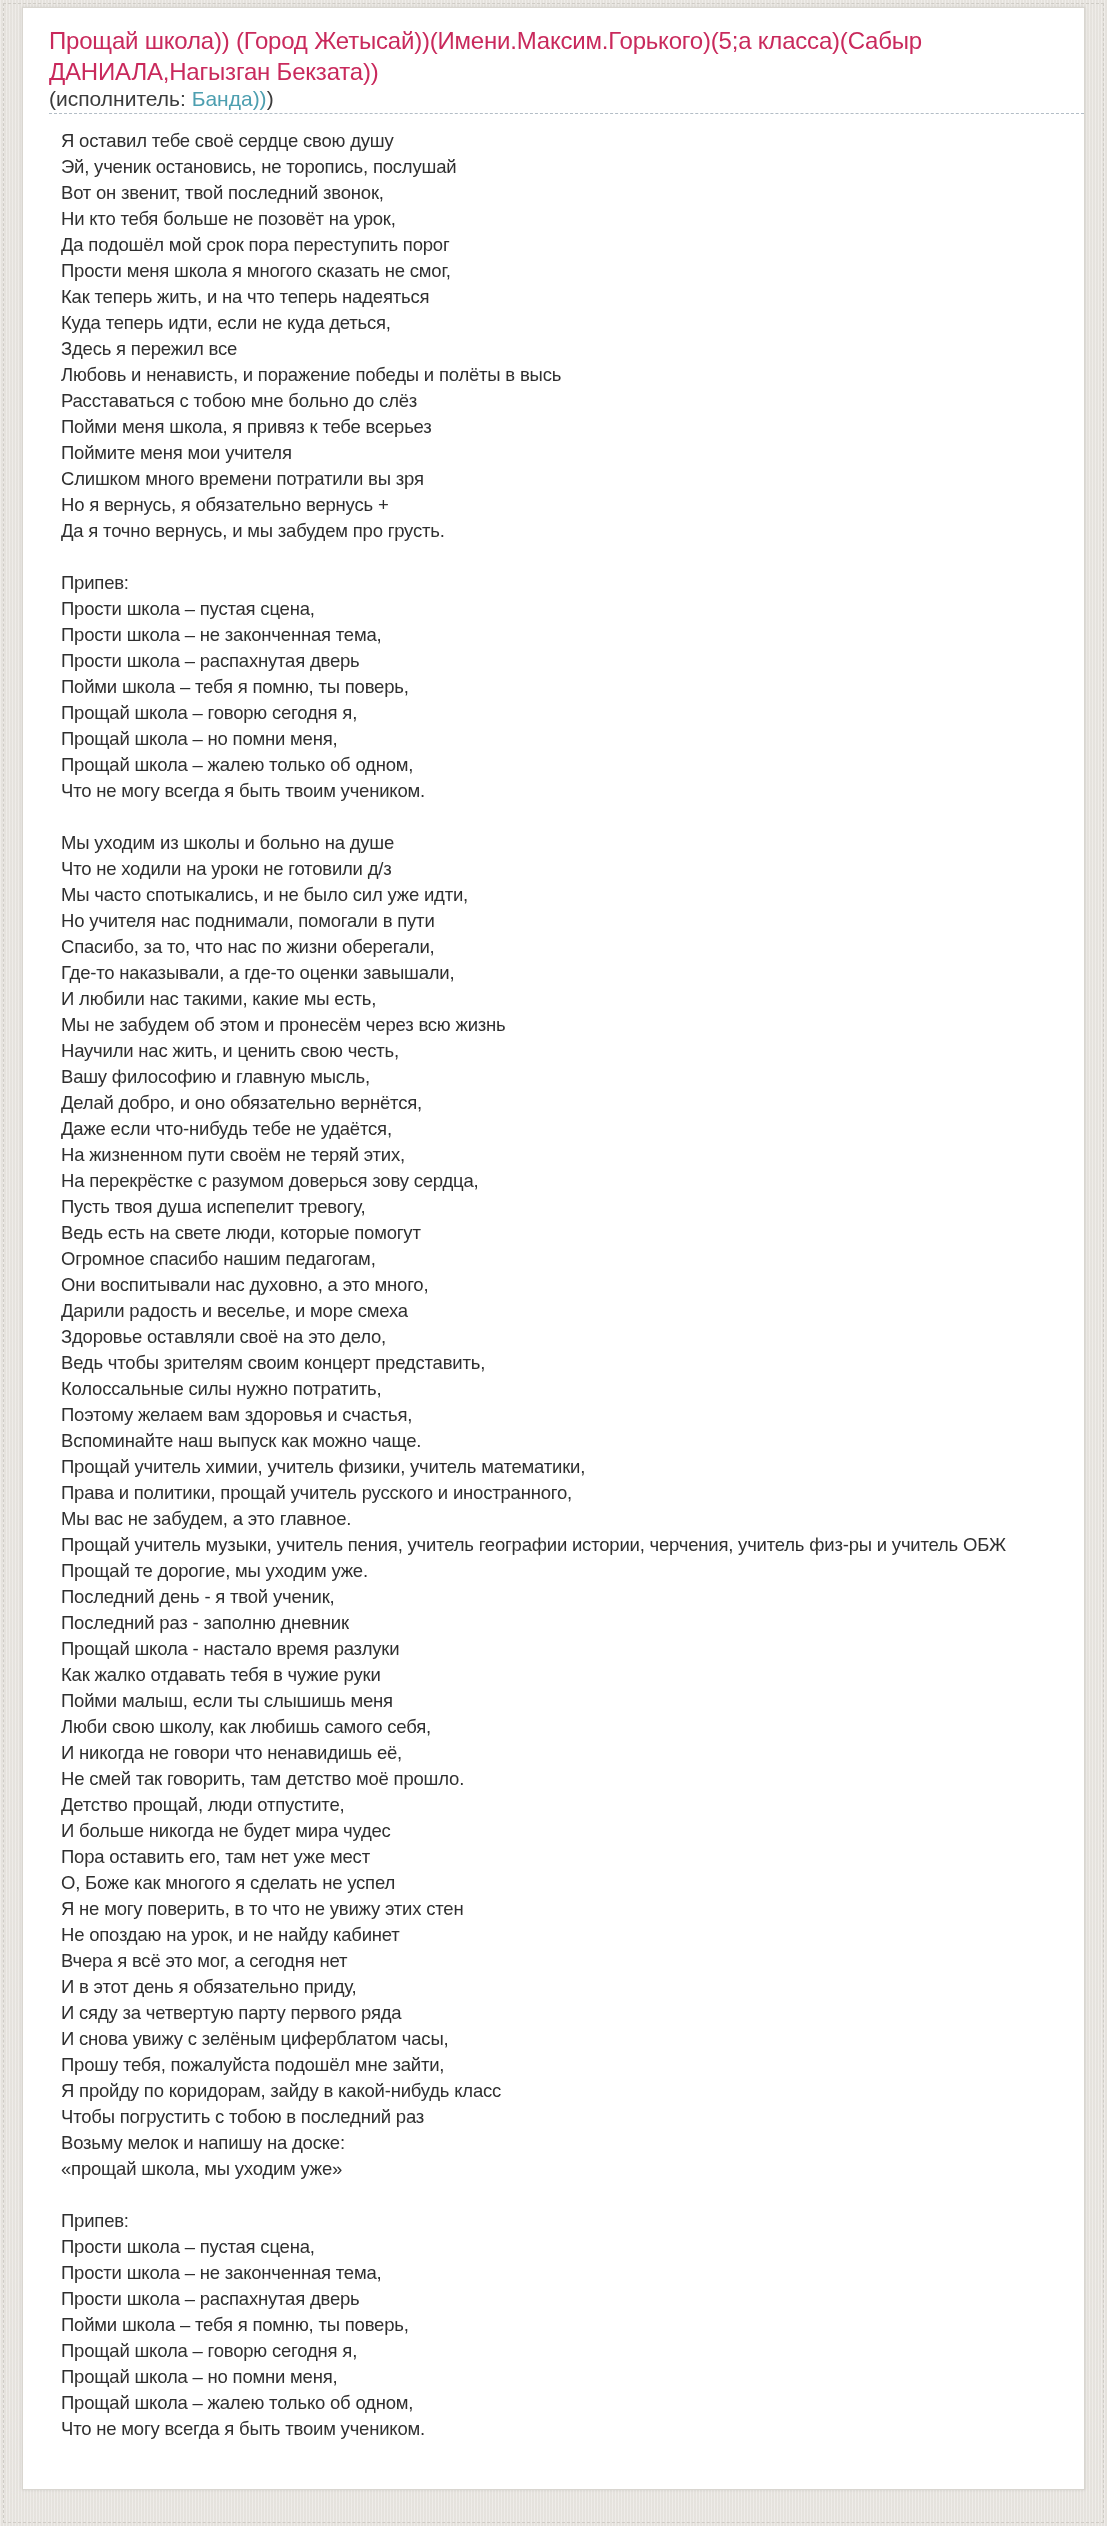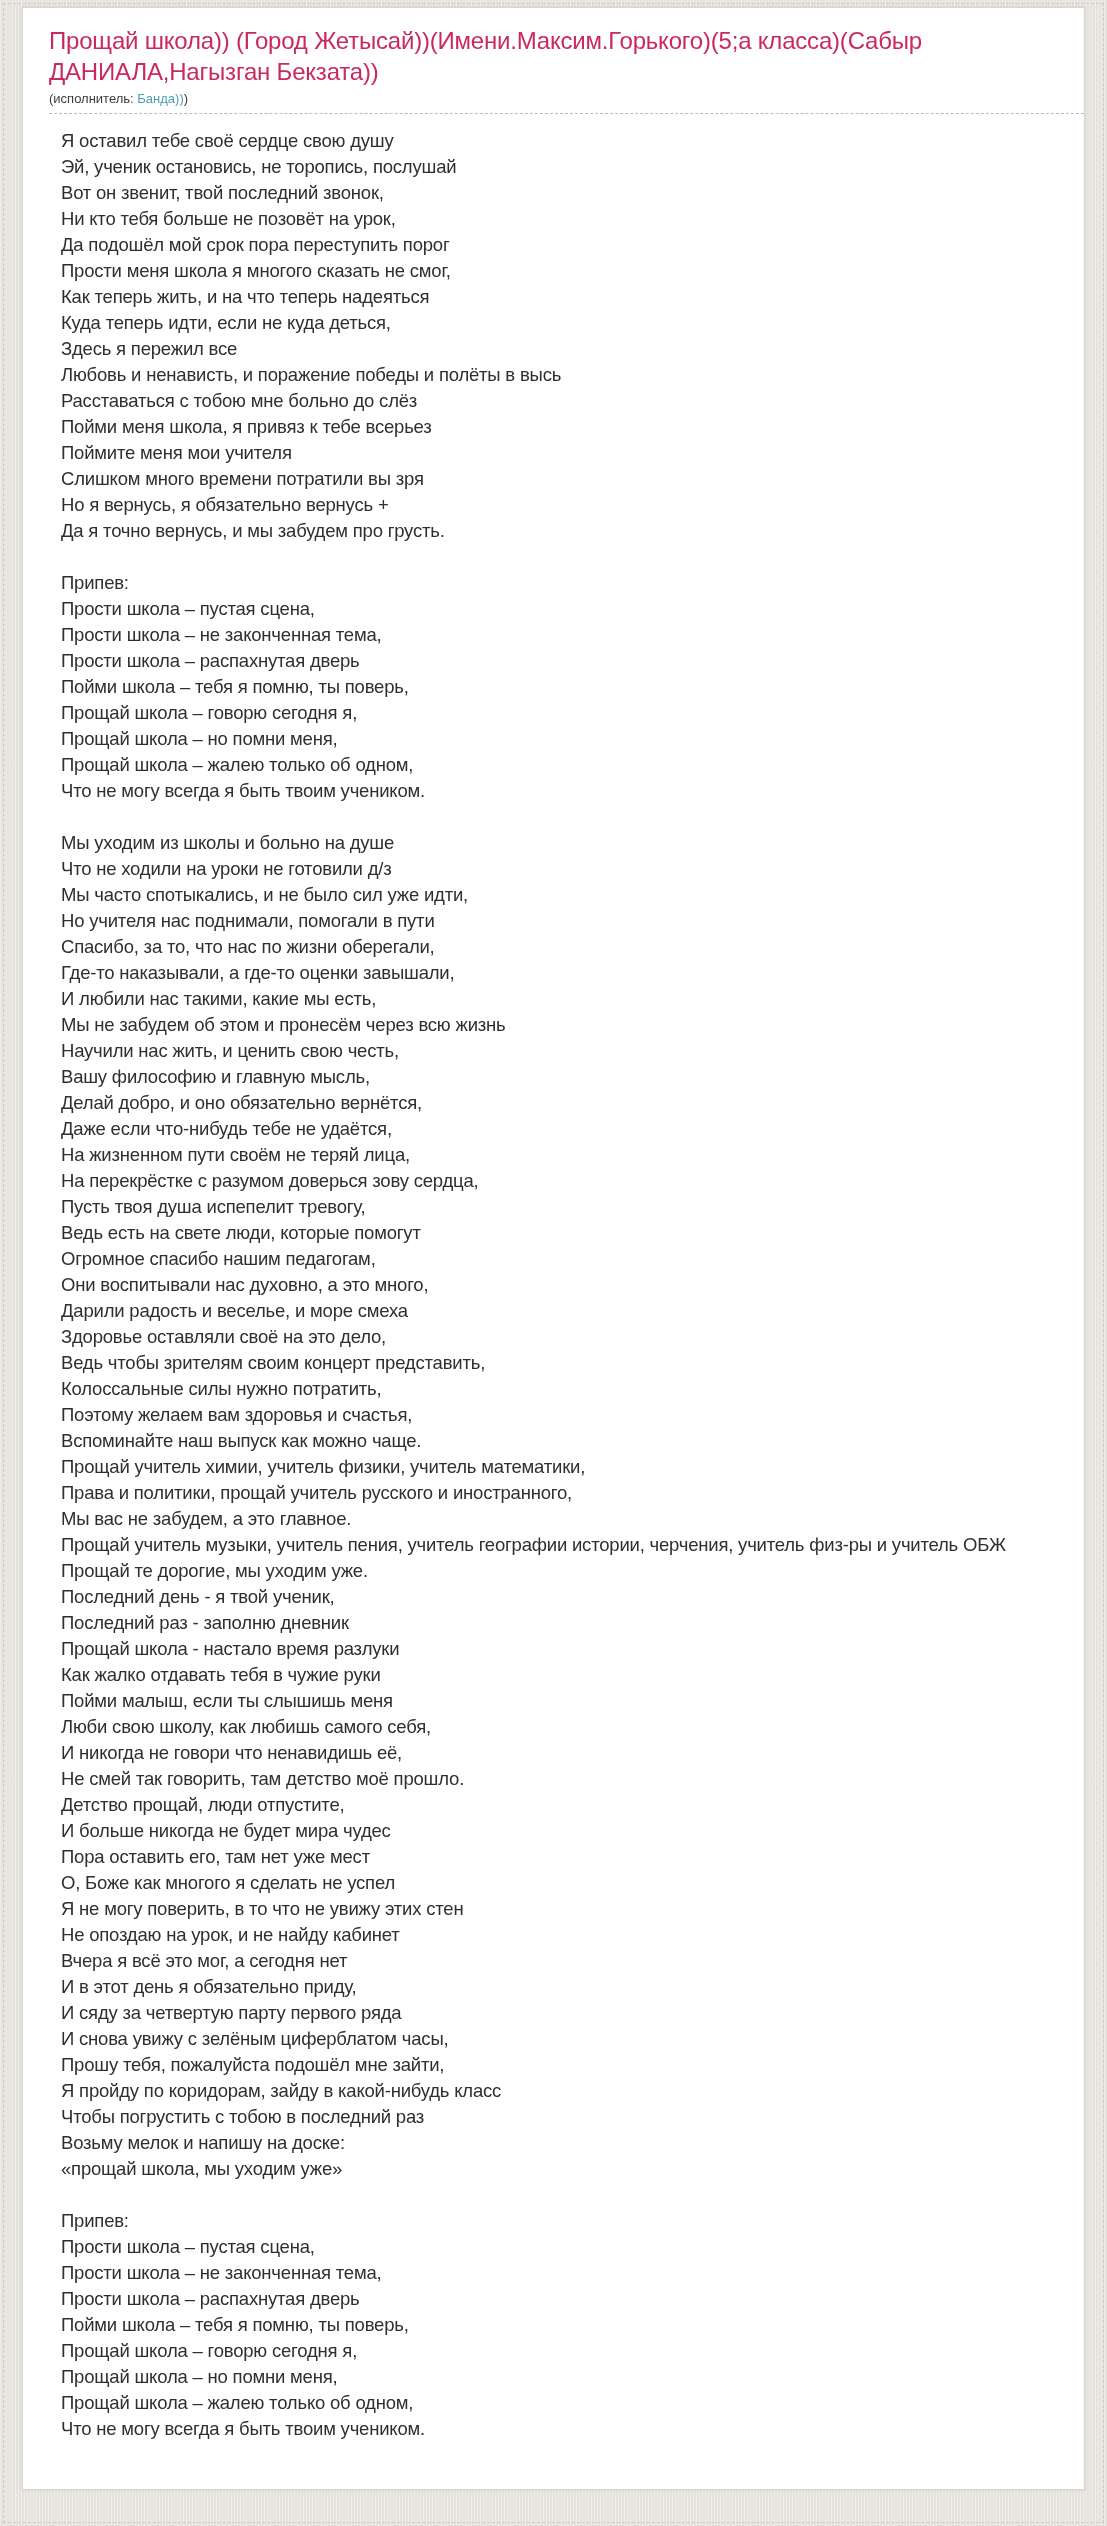--- a/index.html
+++ b/index.html
@@ -41,21 +41,21 @@
   .song-title{
     margin:0;
     font-size:24px;
     line-height:31px;
     font-weight:normal;
     color:var(--title-color);
     letter-spacing:-0.2px;
   }
   .artist-row{
     margin-top:2px;
-    font-size:13px;
+    font-size:21px;
     line-height:20px;
     color:var(--label-color);
   }
   .artist-link{
     color:var(--link-color);
     text-decoration:none;
     cursor:pointer;
   }
   .title-separator{
     height:0;
@@ -120,21 +120,21 @@
       <div class="lyric-line">Мы часто спотыкались, и не было сил уже идти,</div>
       <div class="lyric-line">Но учителя нас поднимали, помогали в пути</div>
       <div class="lyric-line">Спасибо, за то, что нас по жизни оберегали,</div>
       <div class="lyric-line">Где-то наказывали, а где-то оценки завышали,</div>
       <div class="lyric-line">И любили нас такими, какие мы есть,</div>
       <div class="lyric-line">Мы не забудем об этом и пронесём через всю жизнь</div>
       <div class="lyric-line">Научили нас жить, и ценить свою честь,</div>
       <div class="lyric-line">Вашу философию и главную мысль,</div>
       <div class="lyric-line">Делай добро, и оно обязательно вернётся,</div>
       <div class="lyric-line">Даже если что-нибудь тебе не удаётся,</div>
-      <div class="lyric-line">На жизненном пути своём не теряй лица,</div>
+      <div class="lyric-line">На жизненном пути своём не теряй этих,</div>
       <div class="lyric-line">На перекрёстке с разумом доверься зову сердца,</div>
       <div class="lyric-line">Пусть твоя душа испепелит тревогу,</div>
       <div class="lyric-line">Ведь есть на свете люди, которые помогут</div>
       <div class="lyric-line">Огромное спасибо нашим педагогам,</div>
       <div class="lyric-line">Они воспитывали нас духовно, а это много,</div>
       <div class="lyric-line">Дарили радость и веселье, и море смеха</div>
       <div class="lyric-line">Здоровье оставляли своё на это дело,</div>
       <div class="lyric-line">Ведь чтобы зрителям своим концерт представить,</div>
       <div class="lyric-line">Колоссальные силы нужно потратить,</div>
       <div class="lyric-line">Поэтому желаем вам здоровья и счастья,</div>

